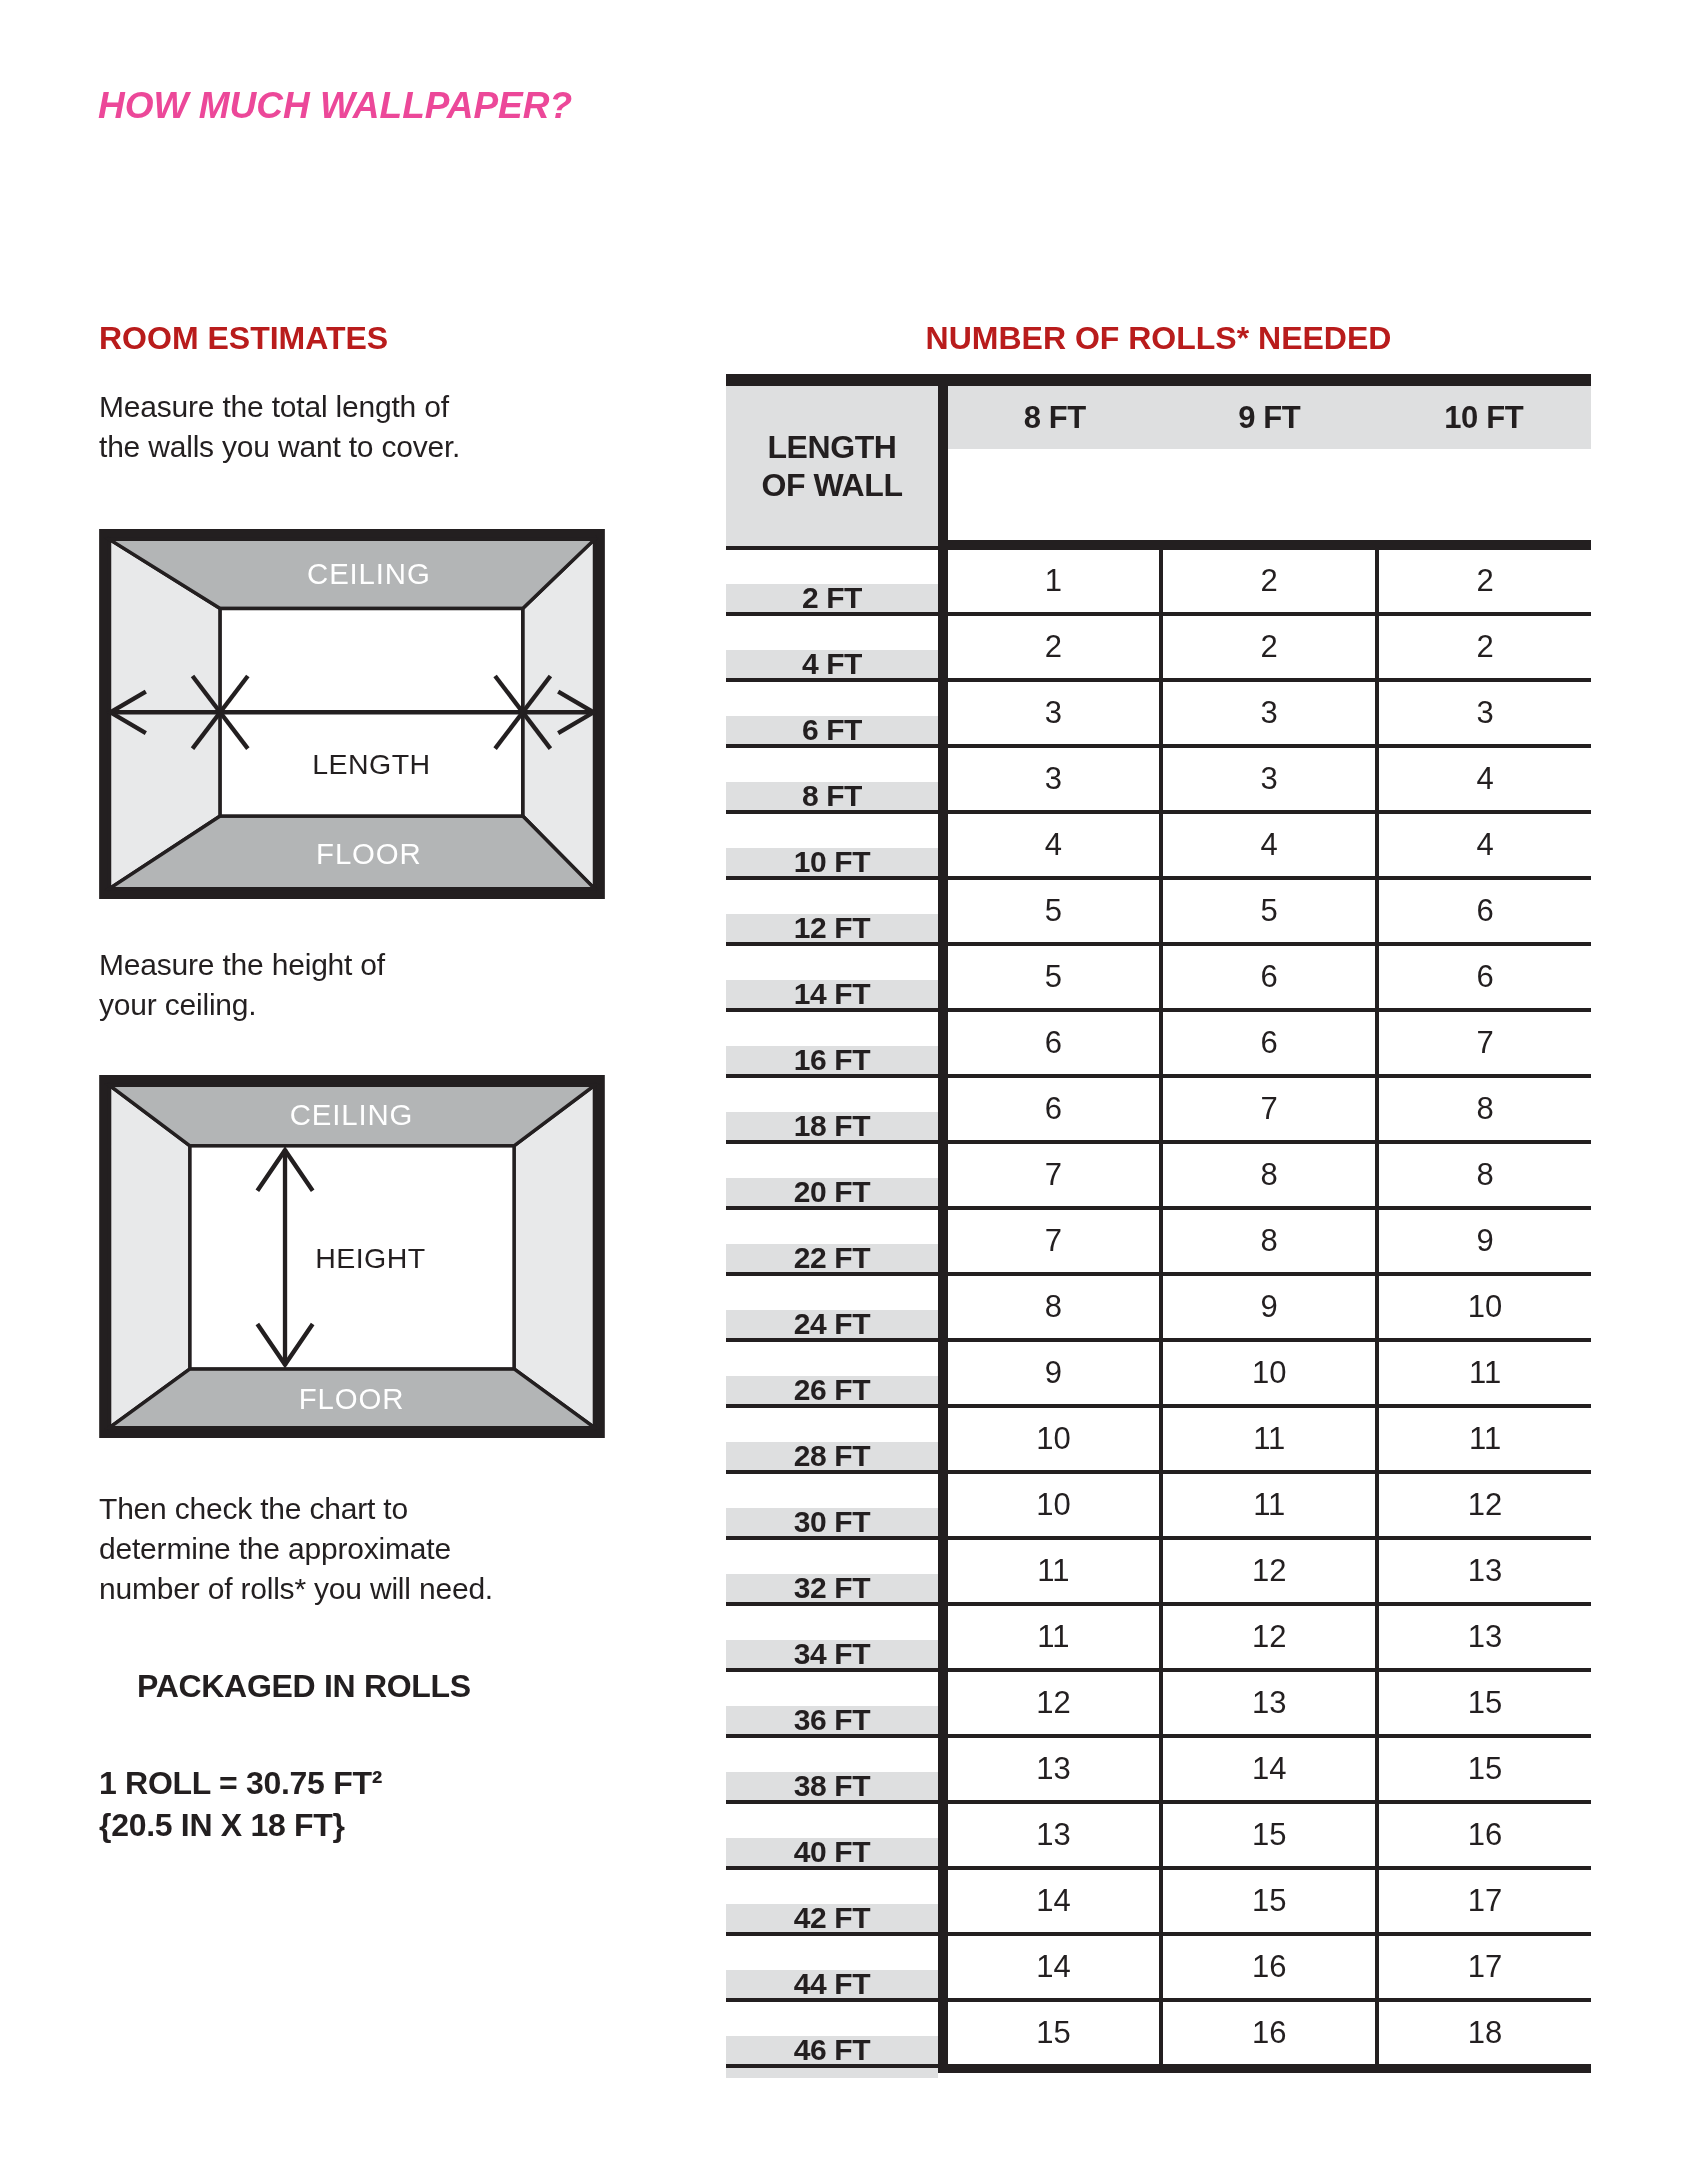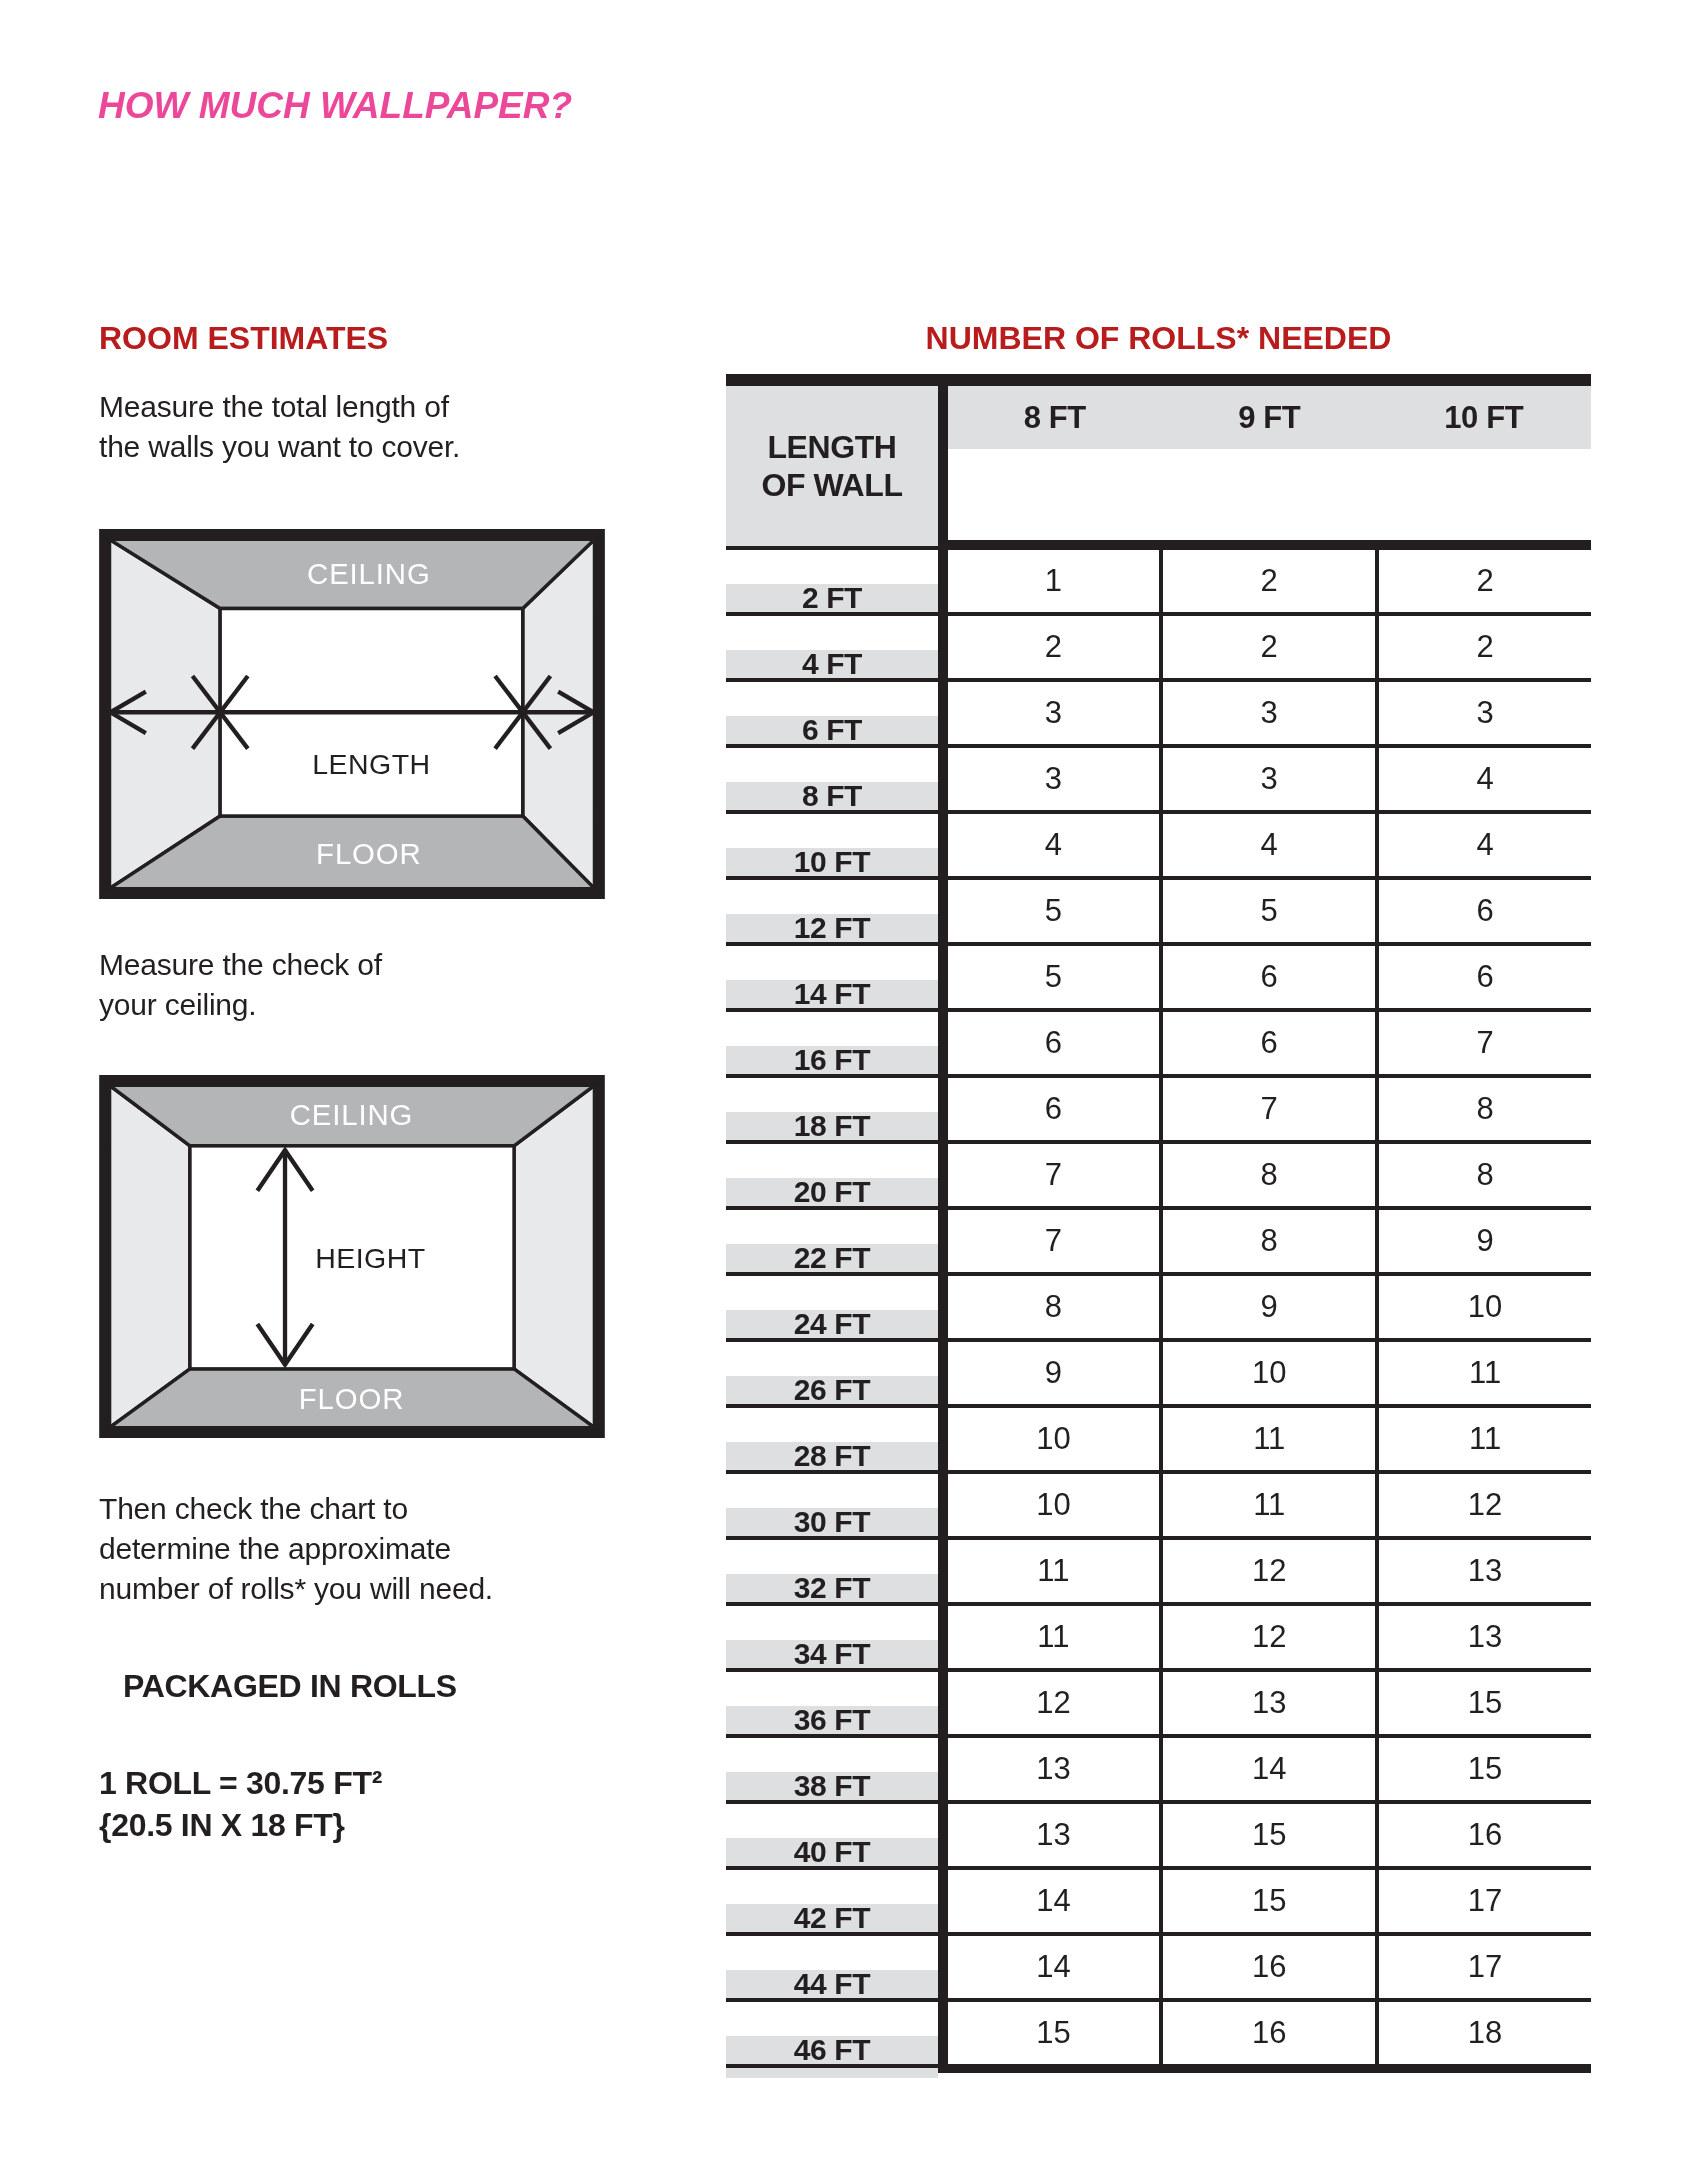--- a/index.html
+++ b/index.html
@@ -31,21 +31,21 @@
   }
   .step1 { top:387px; }
   .step2 { top:945px; }
   .step3 { top:1489px; }
 
   .footnote {
     left:99px; top:1665px;
     font-size:32px; font-weight:bold; line-height:42px;
     letter-spacing:-0.3px;
   }
-  .footnote .indent { margin-left:24px; }
+  .footnote .indent { margin-left:38px; }
 
   .rollinfo {
     left:99px; top:1762px;
     font-size:32px; font-weight:bold; line-height:42px;
     letter-spacing:-0.3px; white-space:nowrap;
   }
 
   
   .diagram1 { left:99px; top:529px; }
   .diagram2 { left:99px; top:1075px; }
@@ -119,21 +119,21 @@
     <line x1="108" y1="170" x2="172" y2="254"></line>
     <line x1="172" y1="170" x2="108" y2="254"></line>
     <line x1="458" y1="170" x2="522" y2="254"></line>
     <line x1="522" y1="170" x2="458" y2="254"></line>
   </g>
   <text class="svg-zone-label" x="312" y="64" text-anchor="middle">CEILING</text>
   <text class="svg-zone-label" x="312" y="387" text-anchor="middle">FLOOR</text>
   <text class="svg-dim-label" x="315" y="283" text-anchor="middle">LENGTH</text>
 </svg>
 
-<p class="abs step step2">Measure the check of
+<p class="abs step step2">Measure the height of
 your ceiling.</p>
 
 <svg class="abs diagram2" width="506" height="363" viewBox="0 0 585 420">
   <rect x="6" y="6" width="573" height="408" fill="#ffffff" stroke="#231F20" stroke-width="12"></rect>
   <polygon points="12,12 105,82 105,340 12,408" fill="#E8E9EA" stroke="#231F20" stroke-width="4"></polygon>
   <polygon points="573,12 480,82 480,340 573,408" fill="#E8E9EA" stroke="#231F20" stroke-width="4"></polygon>
   <polygon points="12,12 573,12 480,82 105,82" fill="#B3B5B6" stroke="#231F20" stroke-width="4"></polygon>
   <polygon points="12,408 573,408 480,340 105,340" fill="#B3B5B6" stroke="#231F20" stroke-width="4"></polygon>
   <rect x="105" y="82" width="375" height="258" fill="#ffffff" stroke="#231F20" stroke-width="4"></rect>
   <g stroke="#231F20" stroke-width="5" fill="none">

